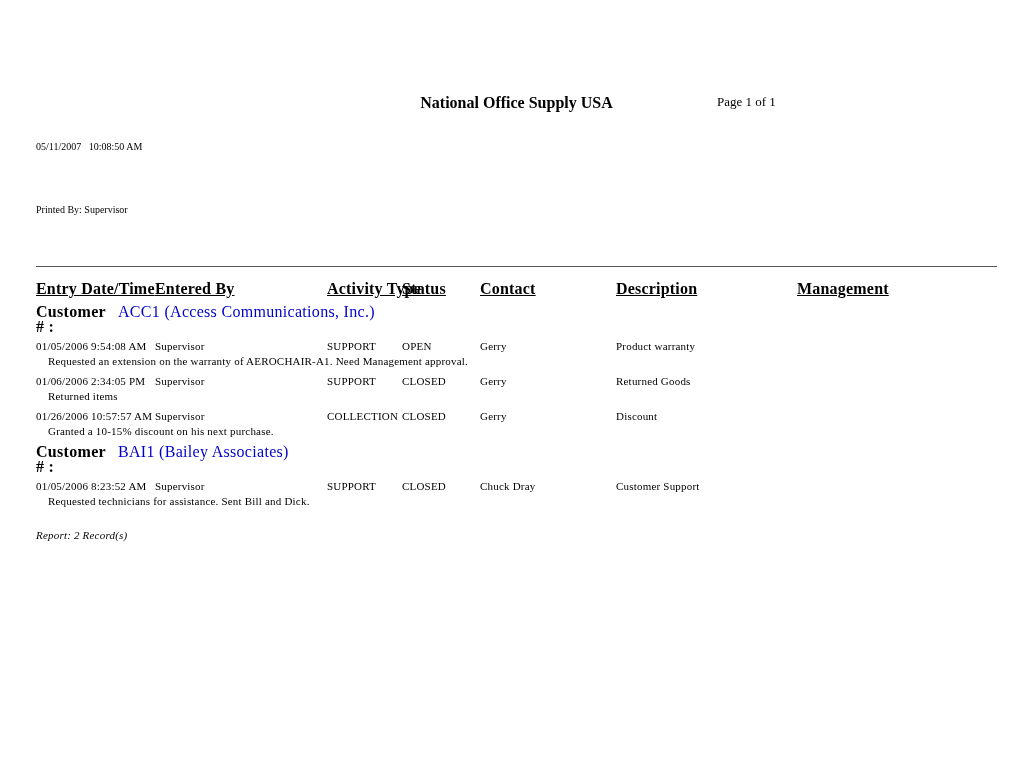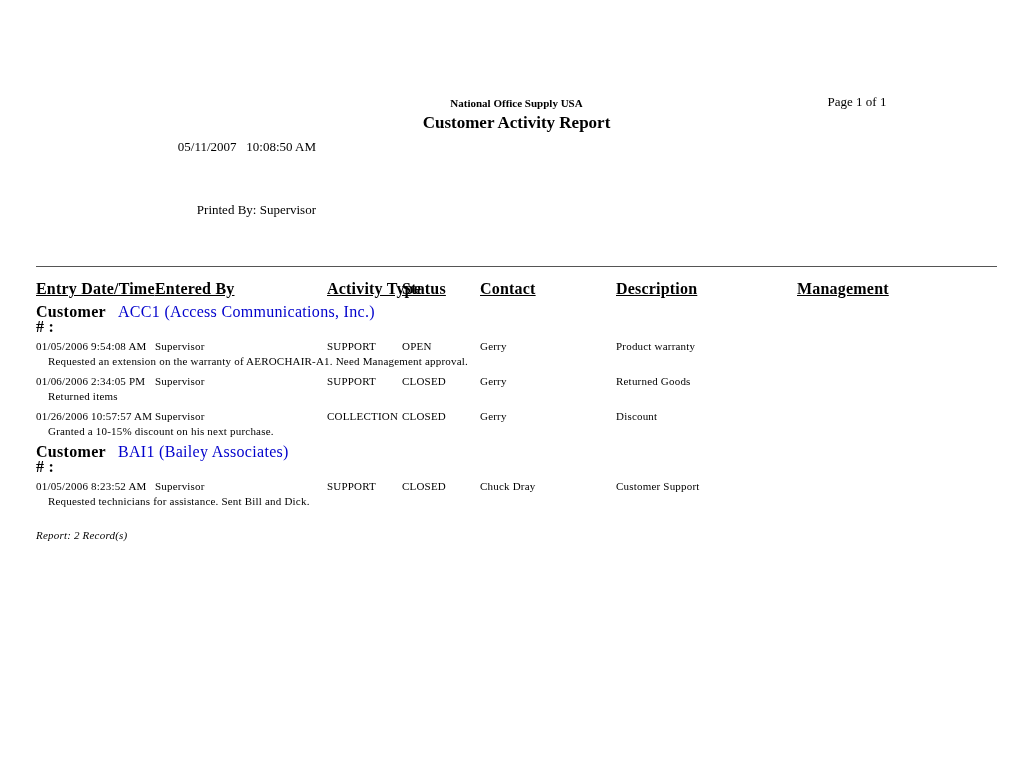--- a/index.html
+++ b/index.html
@@ -15,25 +15,25 @@
     position: absolute;
     left: 36px; top: 94px;
     width: 961px;
   }
   
   .report-header {
     display: grid;
     grid-template-columns: 280px 1fr 280px;
     align-items: start;
   }
-  .hdr-left { font-size: 13px; line-height: 21px; white-space: pre; text-align: right; }
+  .hdr-left { font-size: 10px; line-height: 21px; white-space: pre; }
   .hdr-center { text-align: center; }
-  .company-name { font-size: 11px; font-weight: bold; line-height: 18px; }
+  .company-name { font-size: 16px; font-weight: bold; line-height: 18px; }
   .report-title { font-size: 17px; font-weight: bold; line-height: 22px; }
-  .hdr-right { font-size: 13px; text-align: center; }
+  .hdr-right { font-size: 13px; text-align: left; }
   .rule {
     border: none;
     border-top: 1px solid #555555;
     margin-top: 4px;
     margin-bottom: 14px;
   }
   
   .grid-row {
     display: grid;
     grid-template-columns: 119px 172px 75px 78px 136px 181px 1fr;
@@ -76,21 +76,20 @@
 
 <div class="page">
 
   <div class="report-header">
     <div class="hdr-left">
       <div>05/11/2007   10:08:50 AM</div>
       <div>Printed By: Supervisor</div>
     </div>
     <div class="hdr-center">
       <div class="company-name">National Office Supply USA</div>
-      <div class="report-title">Customer Activity Report</div>
     </div>
     <div class="hdr-right">Page 1 of 1</div>
   </div>
 
   <hr class="rule">
 
   <div class="grid-row head-row">
     <div class="cell col-head">Entry Date/Time</div>
     <div class="cell col-head">Entered By</div>
     <div class="cell col-head">Activity Type</div>

